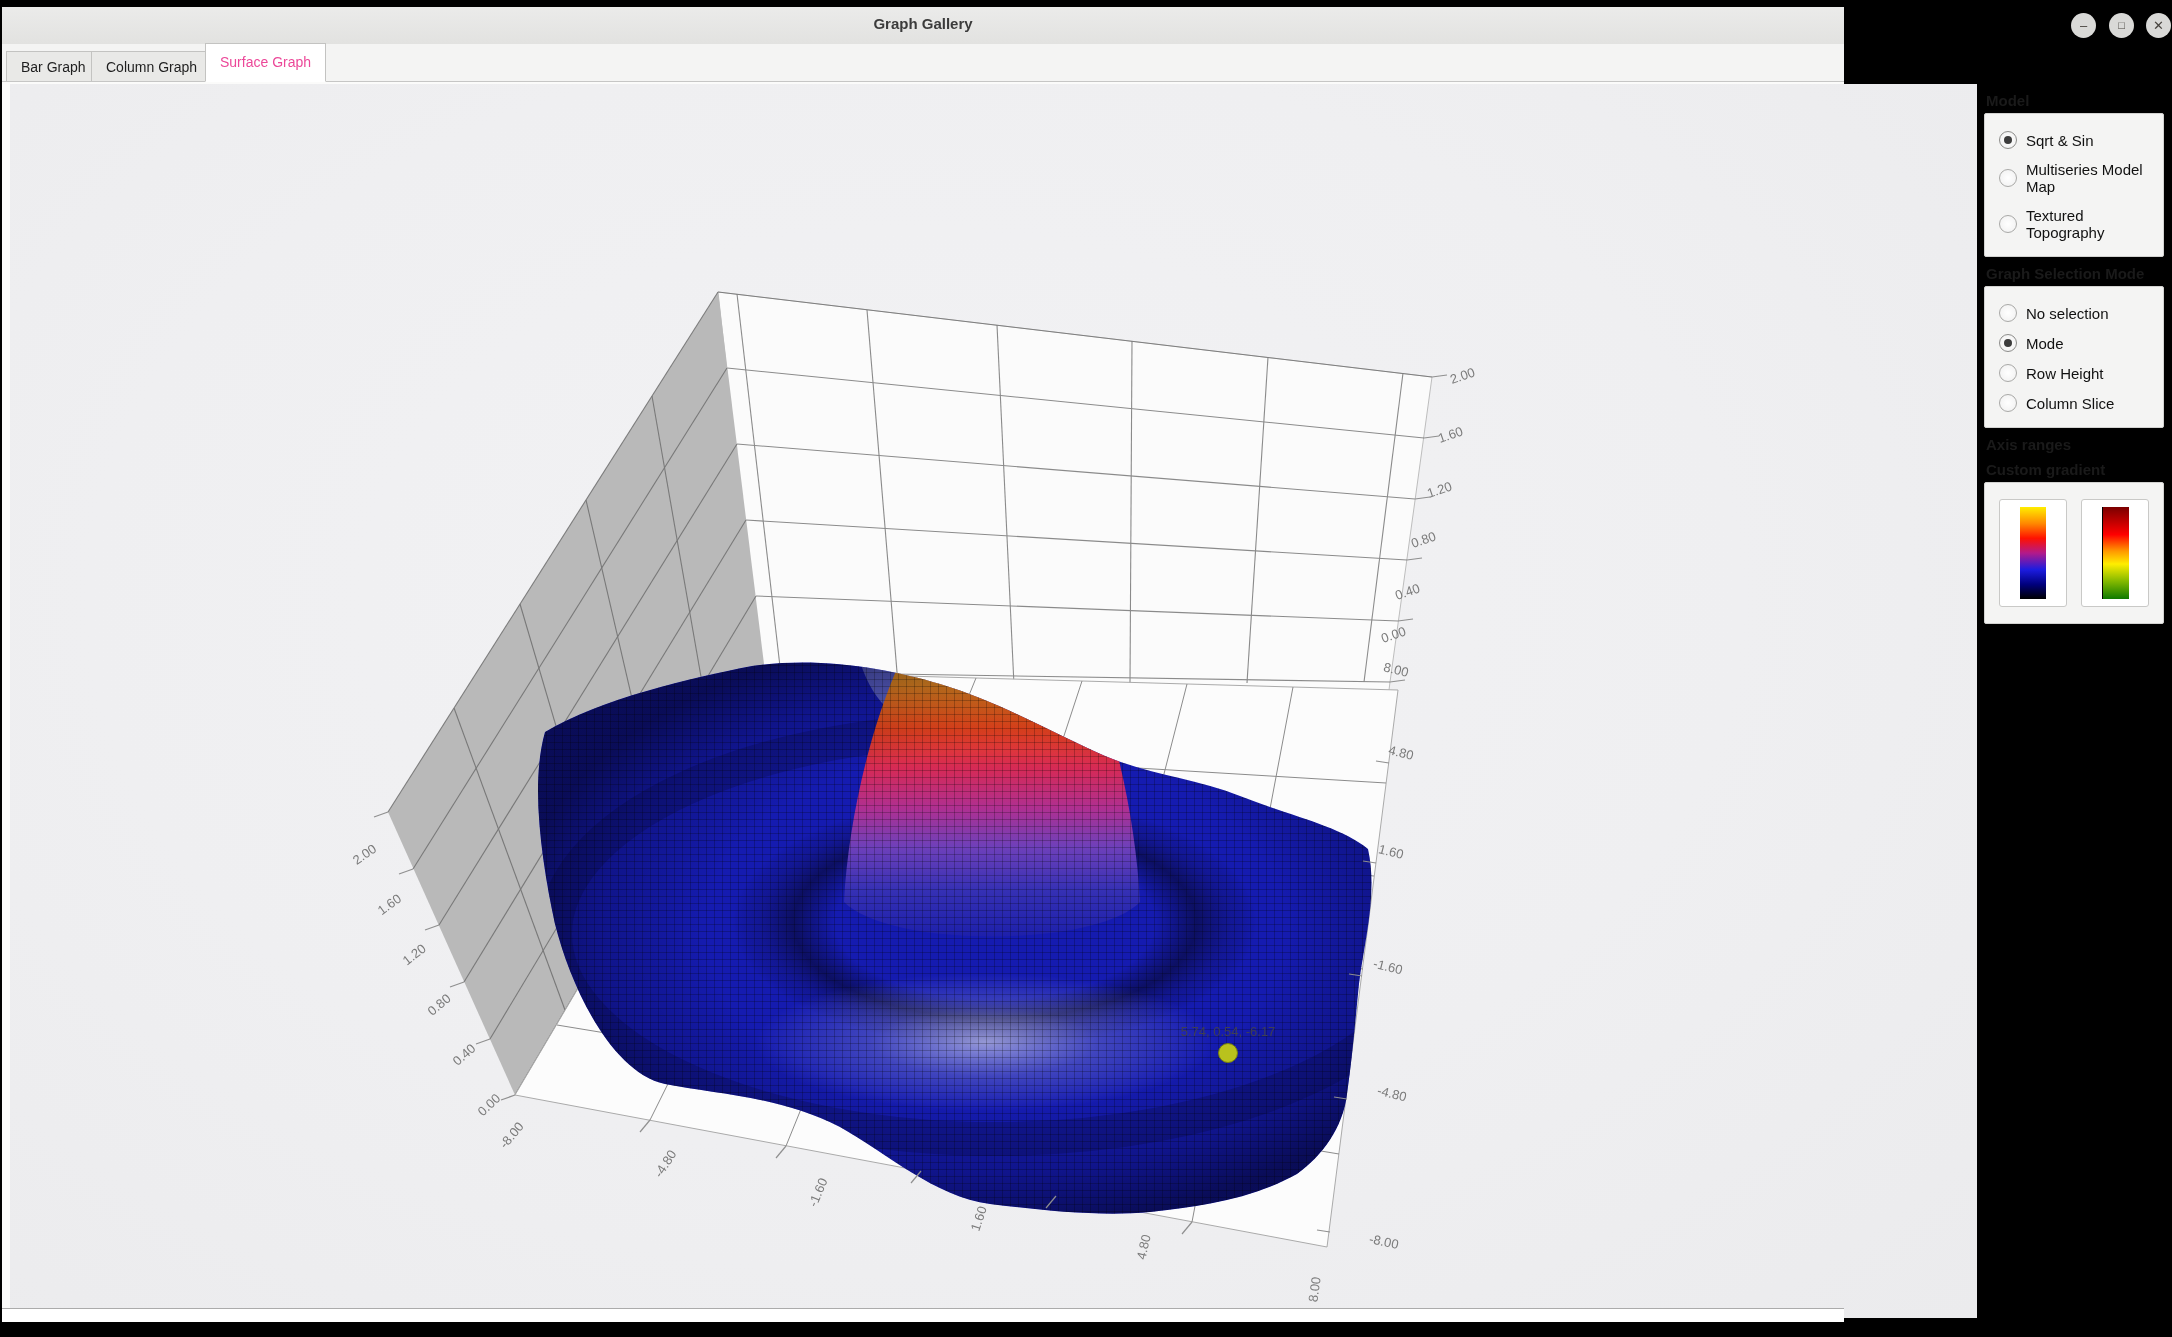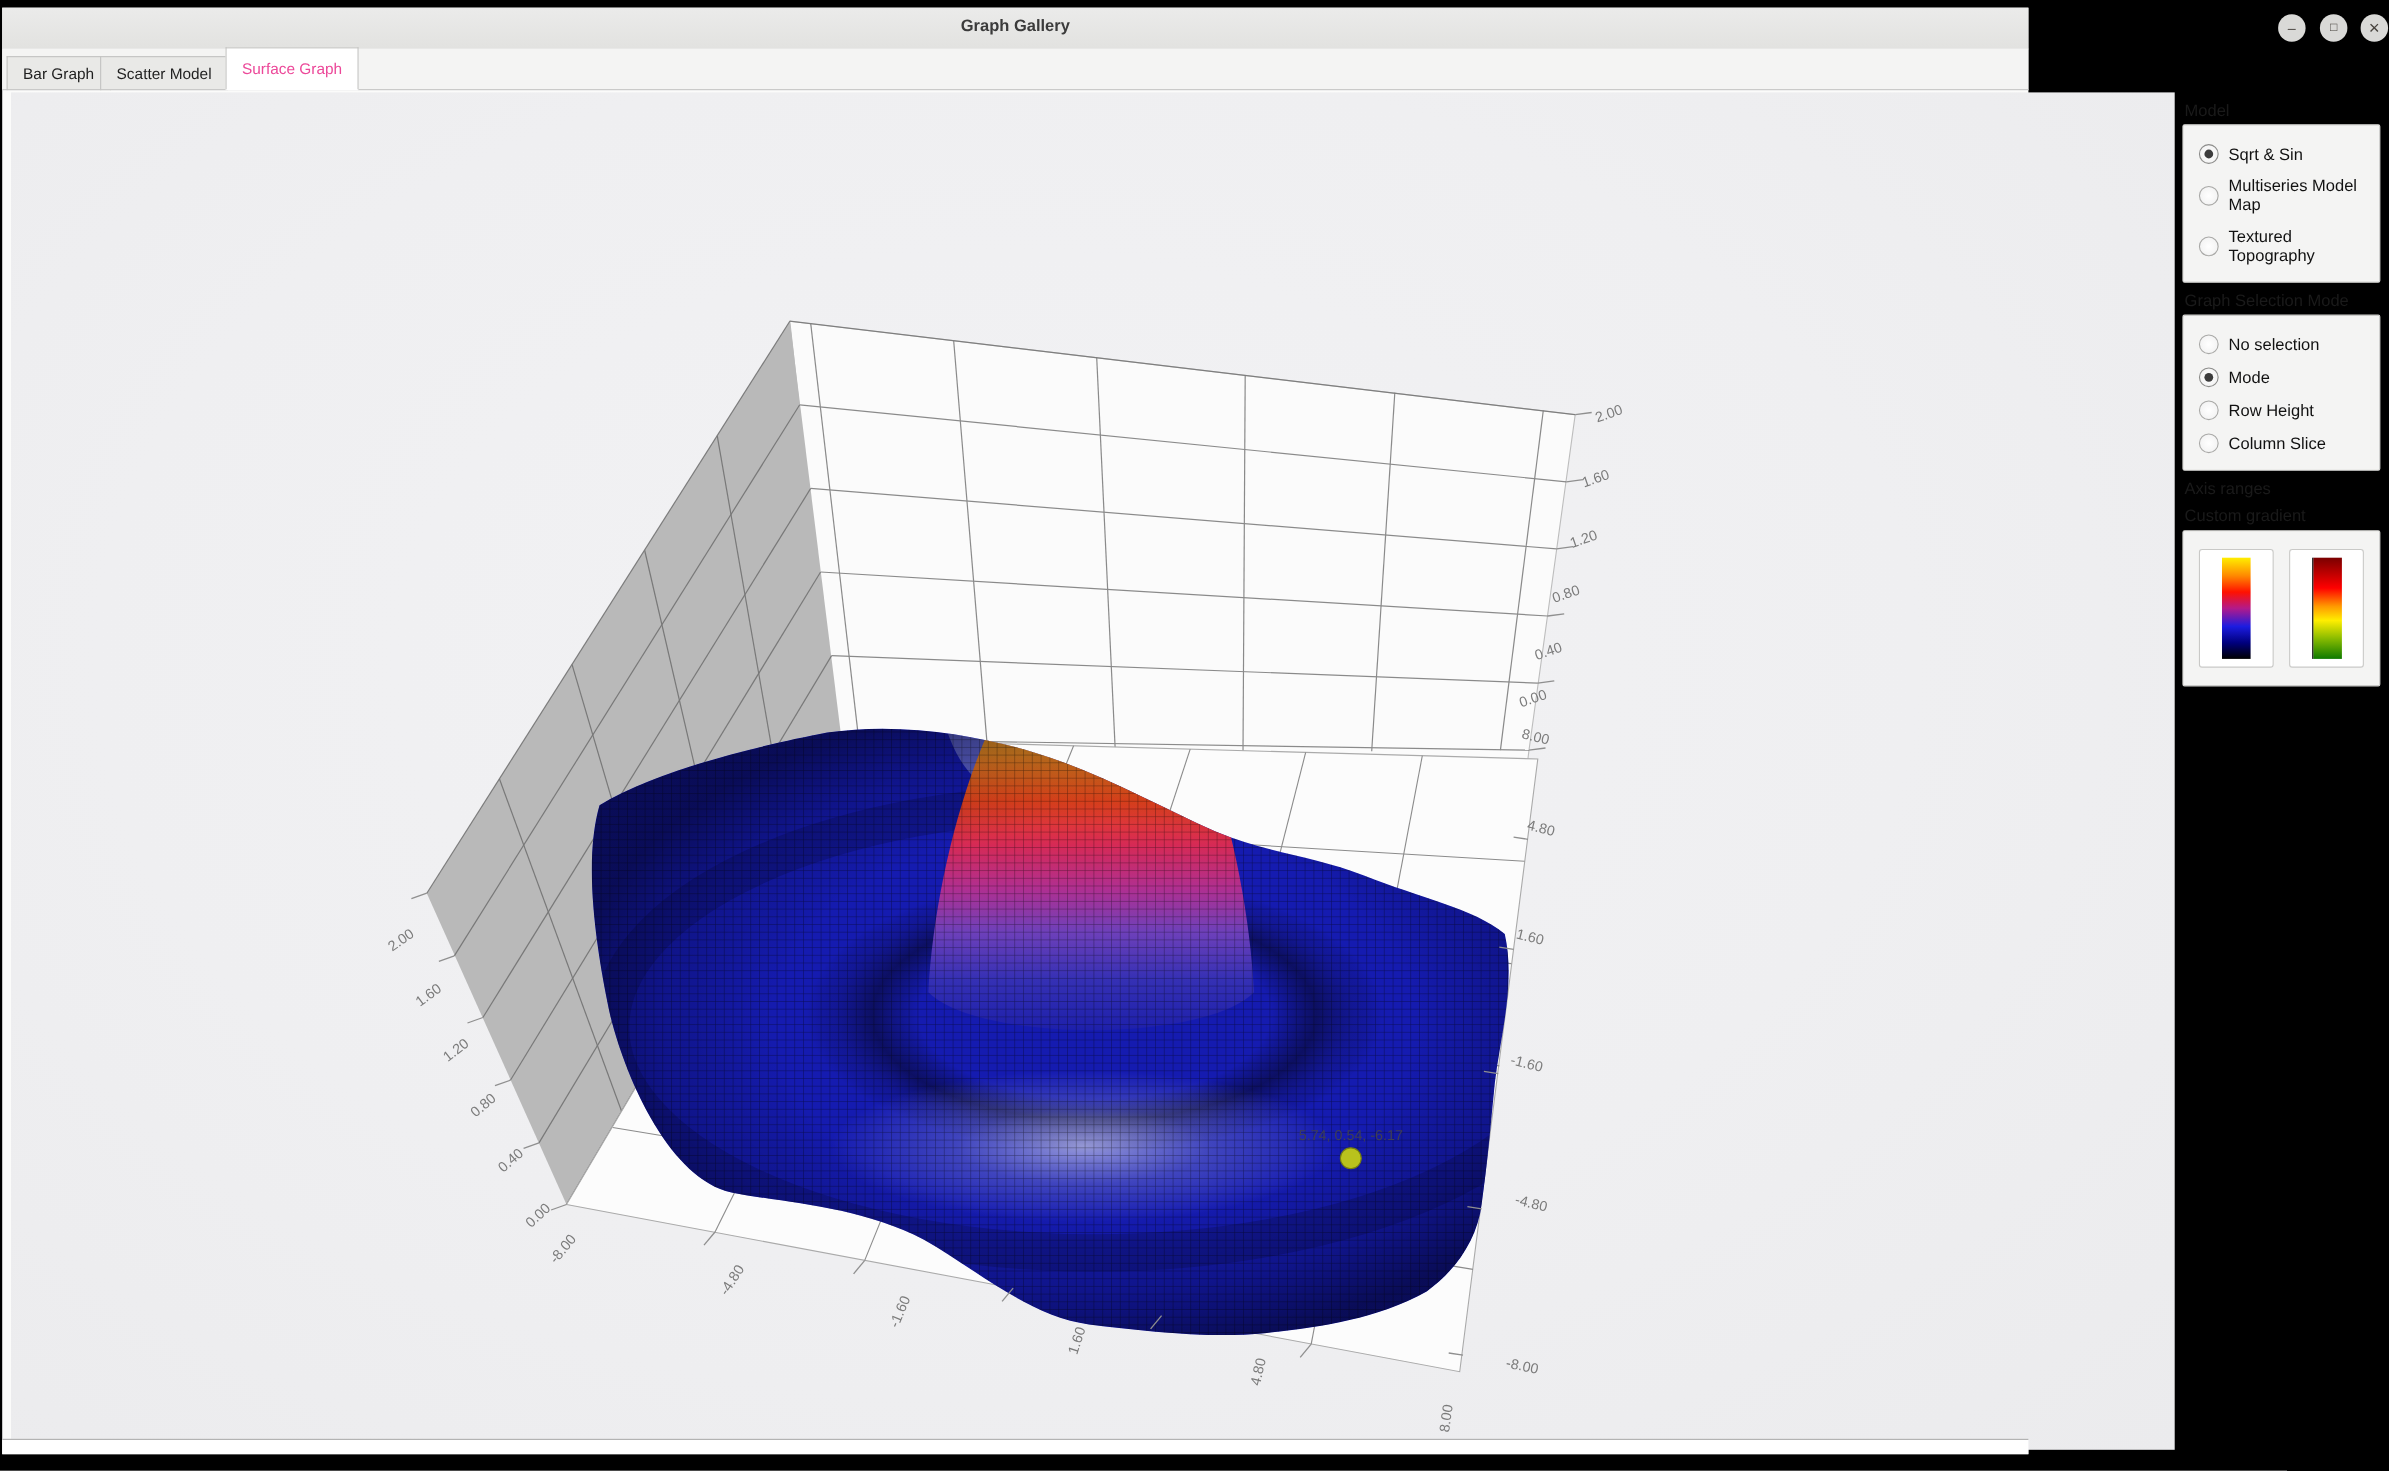--- a/index.html
+++ b/index.html
@@ -27,21 +27,21 @@
   .tab.t0{left:4px;}
   .tab.t1{left:89px;}
   .tab.active{left:203px;height:37px;line-height:37px;background:#ffffff;z-index:3;
     border:1px solid #c3c3c1;border-bottom:1px solid #ffffff;font-size:14px;color:#ec4899;}
   
   .plot-area{position:absolute;left:8px;top:77px;width:1967px;height:1234px;
     background:radial-gradient(ellipse at 46% 42%, #f2f2f4 0%, #efeff1 55%, #ebebed 100%);}
   .plot-area svg{position:absolute;left:0;top:0;}
   
   .sidebar{position:absolute;left:1982px;top:77px;width:180px;color:#151515;}
-  .caption{font-size:15px;margin:8px 0 4px 2px;color:#1a1a1a;}
+  .caption{font-size:15px;margin:8px 0 4px 2px;color:#1a1a1a;font-weight:bold;}
   .groupbox{background:#f4f4f3;border:1px solid #d2d2d0;border-radius:2px;padding:10px 8px;}
   .radio-row{display:flex;align-items:center;gap:9px;margin:7px 0 12px 6px;}
   .radio-row:last-child{margin-bottom:5px;}
   .radio{flex:0 0 auto;width:16px;height:16px;border-radius:50%;
     background:radial-gradient(#ffffff,#efefef);border:1px solid #a9a9a7;position:relative;}
   .radio.checked{border-color:#8d8d8b;}
   .radio.checked::after{content:"";position:absolute;left:4px;top:4px;width:8px;height:8px;
     border-radius:50%;background:#3c3c3c;}
   .radio-label{font-size:15px;line-height:17px;color:#111;}
   .range-label{font-size:15px;margin:4px 0 6px 4px;}
@@ -71,21 +71,21 @@
 
   <div class="titlebar">
     <div class="title">Graph Gallery</div>
     <div class="winbtn min">–</div>
     <div class="winbtn max">□</div>
     <div class="winbtn close">✕</div>
   </div>
 
   <div class="tabbar">
     <div class="tab t0">Bar Graph</div>
-    <div class="tab t1">Scatter Model</div>
+    <div class="tab t1">Column Graph</div>
     <div class="tab active">Surface Graph</div>
   </div>
 
   <div class="plot-area">
     <svg width="1967" height="1234" viewBox="0 0 1967 1234">
       <defs>
         <linearGradient id="coneGrad" gradientUnits="userSpaceOnUse" x1="980" y1="470" x2="980" y2="866">
           <stop offset="0" stop-color="#d8d23c"></stop>
           <stop offset="0.18" stop-color="#e9c026"></stop>
           <stop offset="0.33" stop-color="#ee8c1a"></stop>

